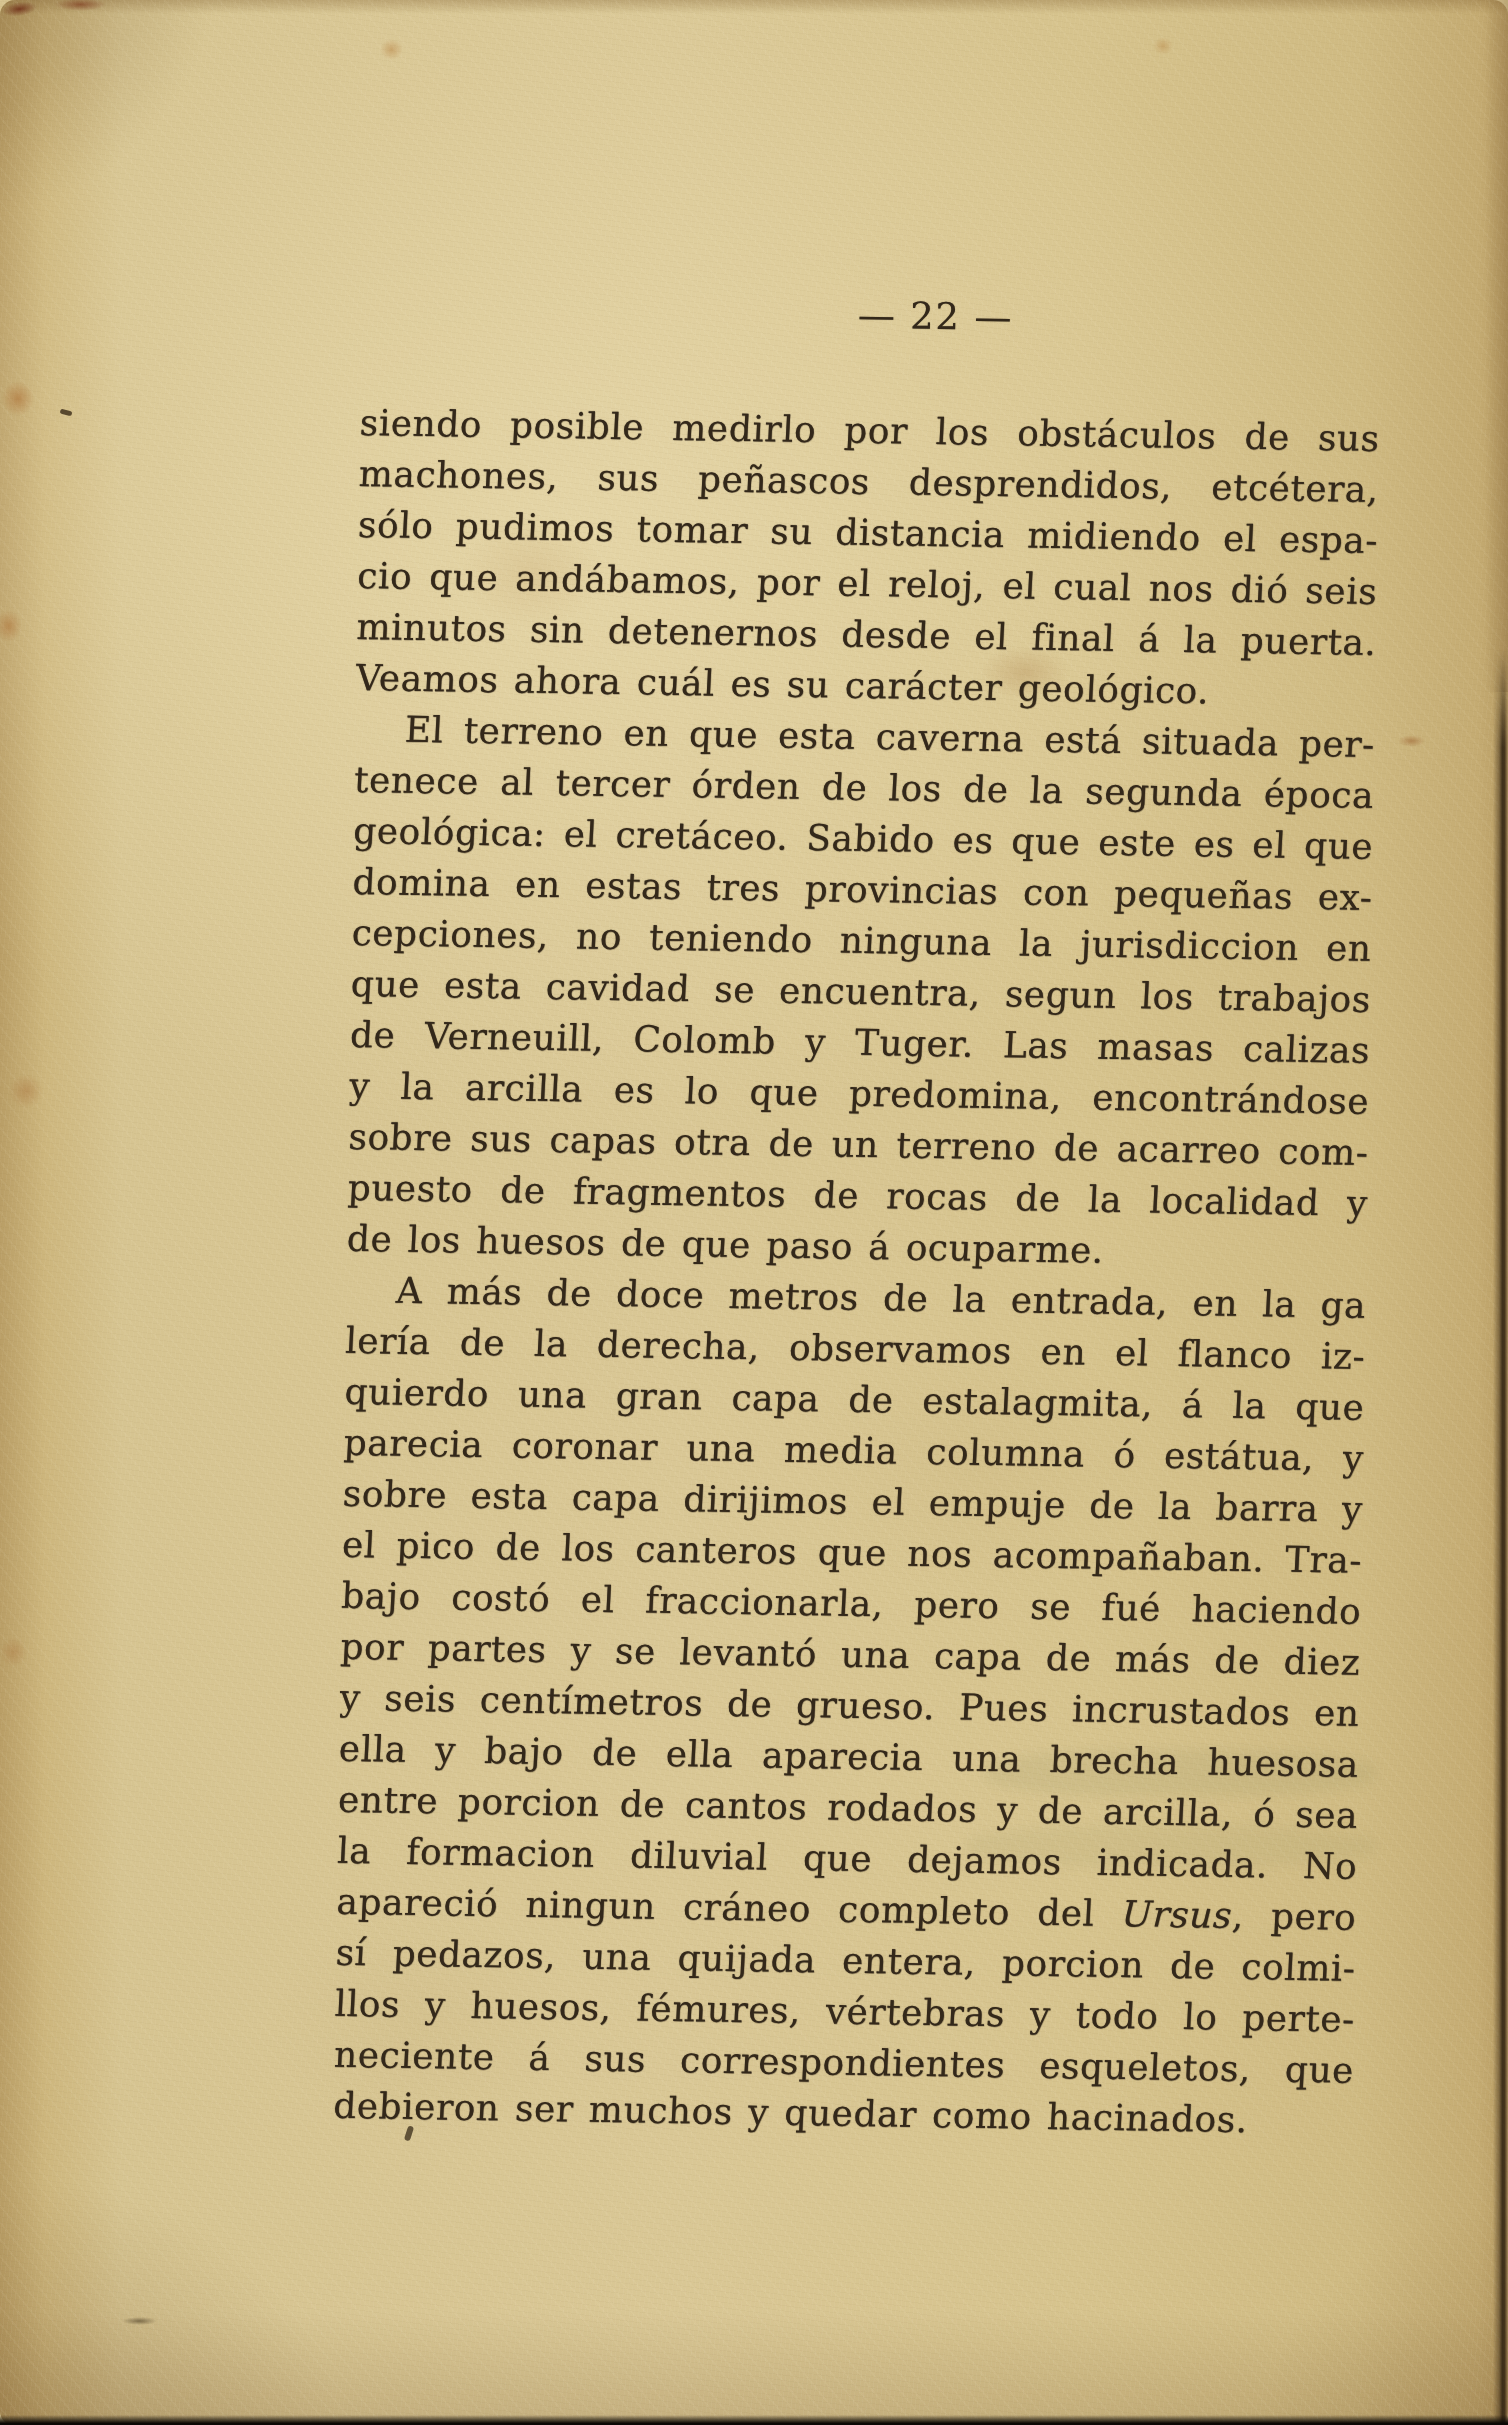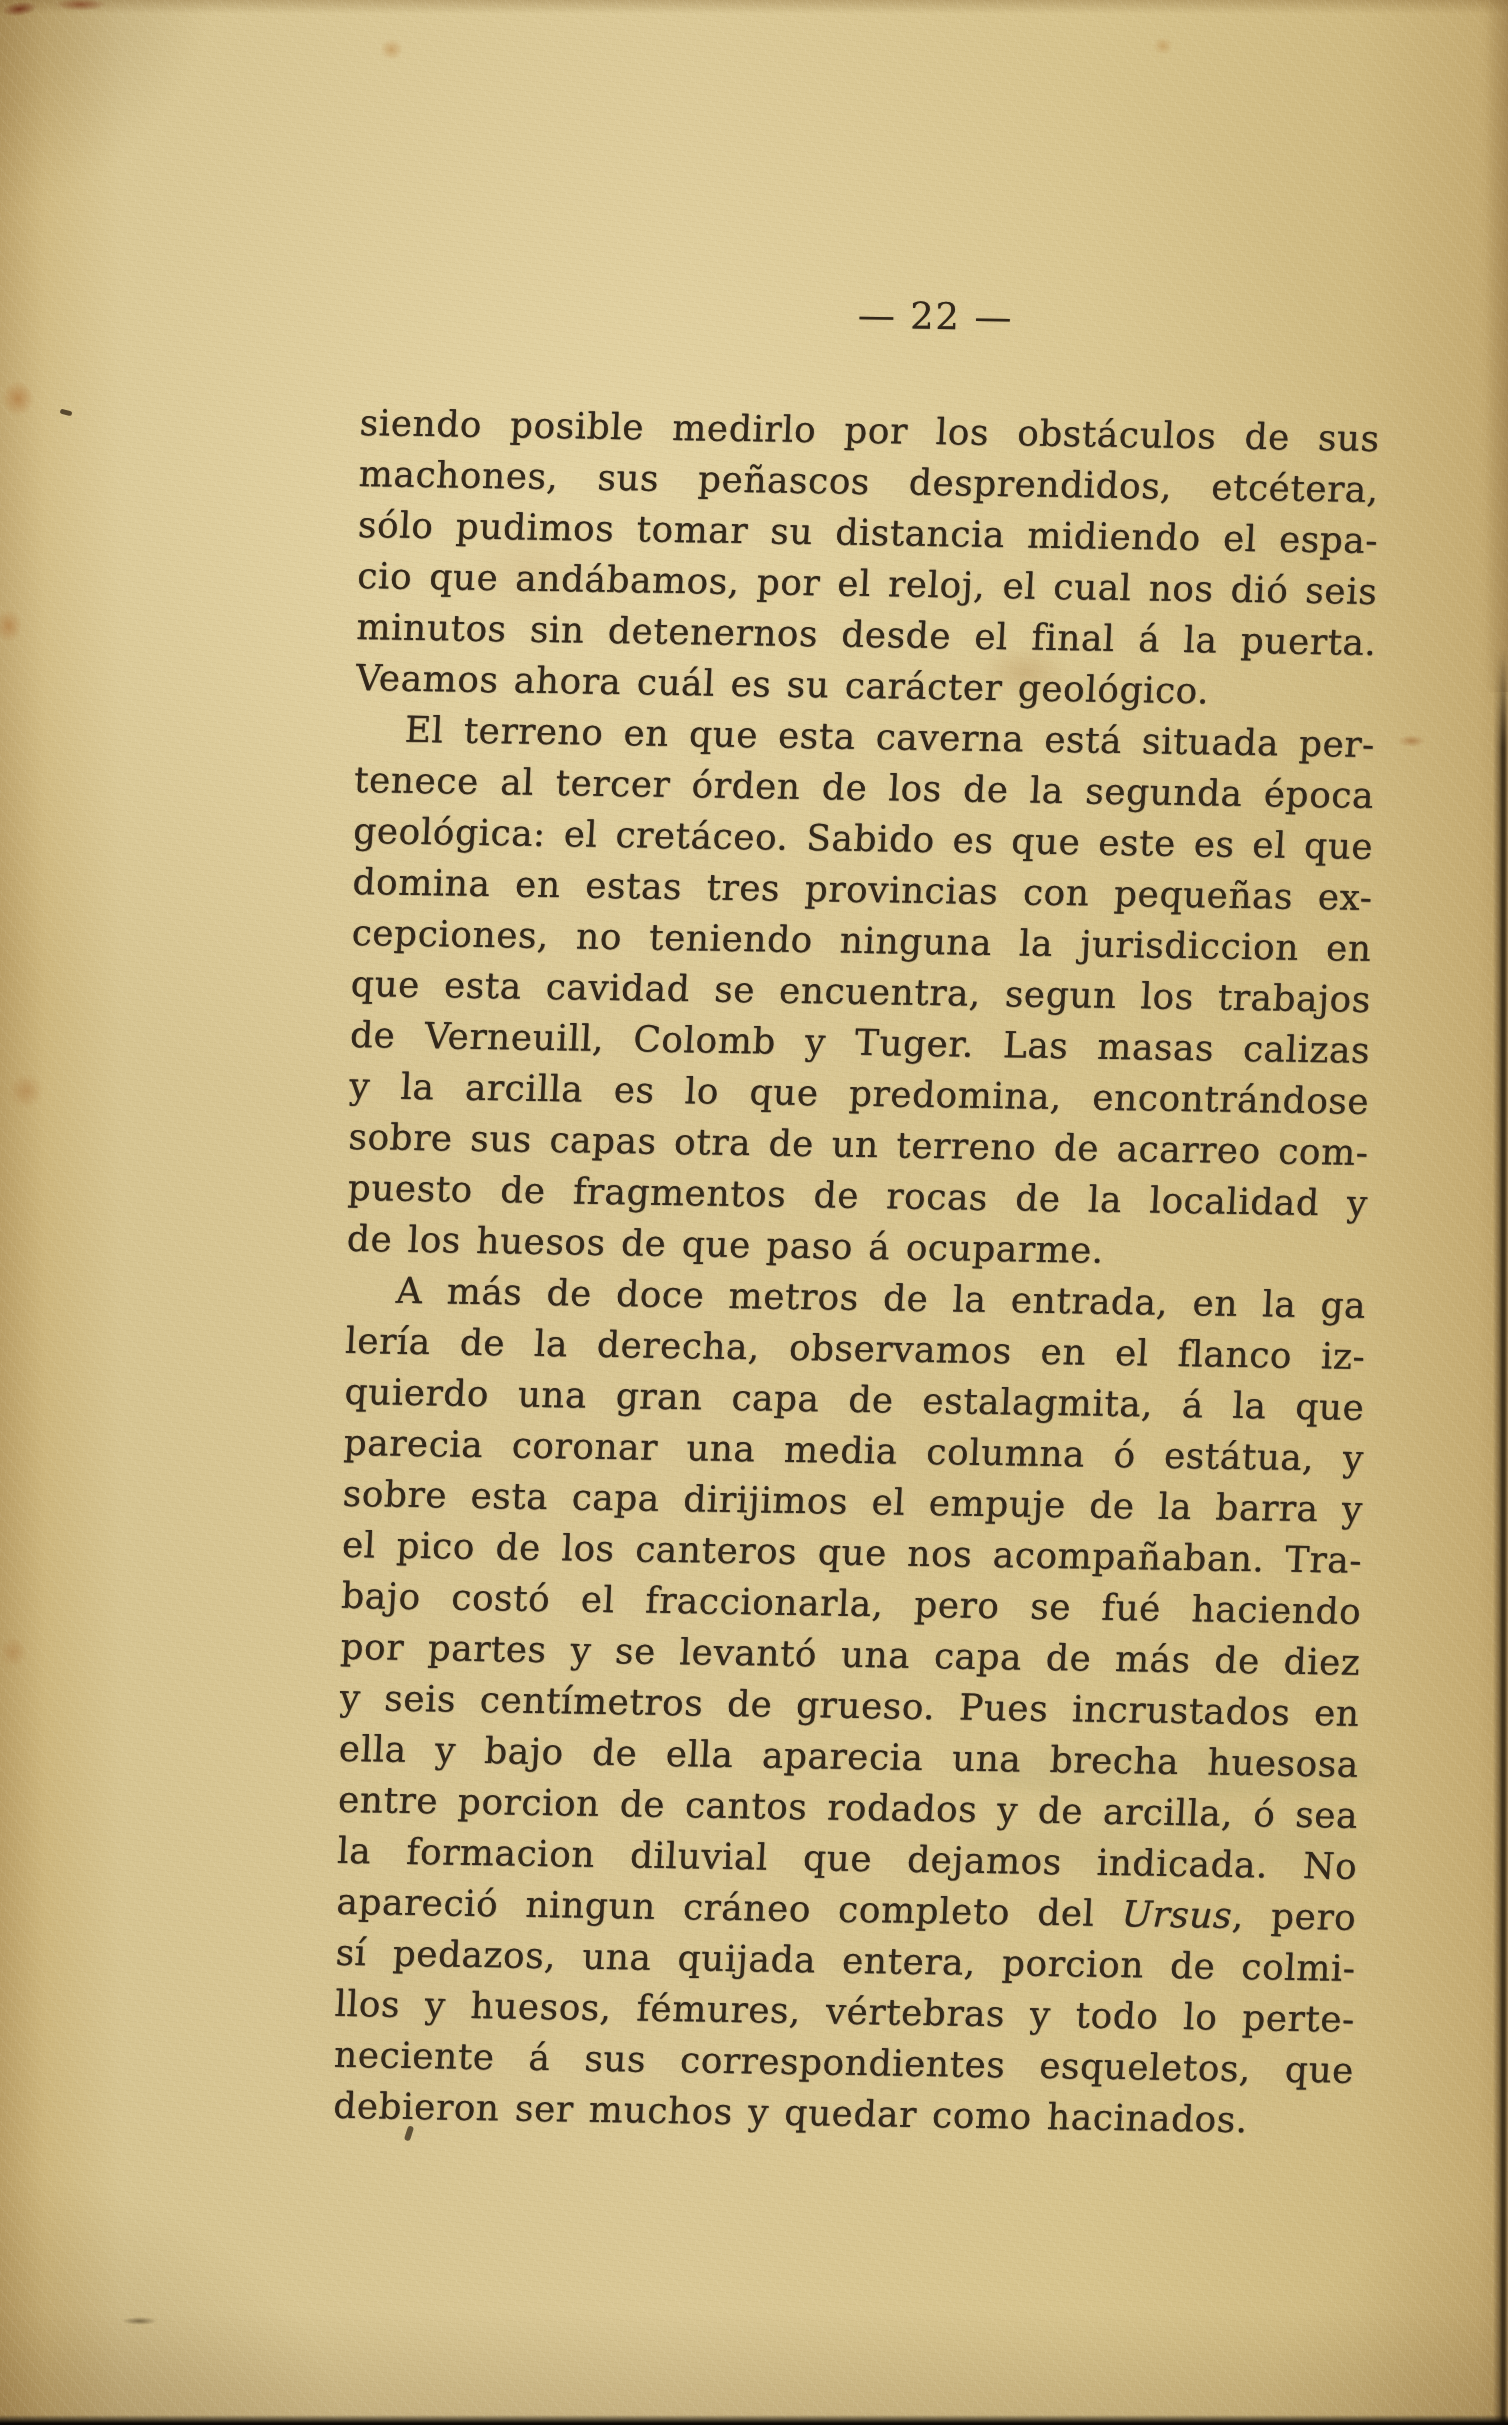--- a/index.html
+++ b/index.html
@@ -7,20 +7,21 @@
 
   .page{position:absolute;inset:0;
     background:
       linear-gradient(180deg, rgba(125,92,45,.32) 0, rgba(125,92,45,0) 14px),
       linear-gradient(0deg, rgba(120,88,45,.22) 0, rgba(120,88,45,0) 115px),
       radial-gradient(1109px 843px at 38% 22%, rgba(238,224,180,.55), rgba(238,224,180,0) 72%),
       radial-gradient(381px 381px at -3% -2%, rgba(118,88,44,.42), rgba(118,88,44,0) 70%),
       radial-gradient(479px 381px at 0% 101%, rgba(118,88,44,.30), rgba(118,88,44,0) 72%),
       radial-gradient(381px 346px at 101% 101%, rgba(118,88,44,.22), rgba(118,88,44,0) 70%),
       linear-gradient(90deg, #b99e66 0, #cdb67d 3%, #d6c491 8%, #d9c795 45%, #d6c38d 72%, #cfba82 90%, #c4ab72 98%, #b89c63 100%);
+    border-radius: 15px;
   }
 
   .grain{position:absolute;inset:0;pointer-events:none;
     background:
       repeating-linear-gradient(97deg,  rgba(255,250,235,.045) 0 0.9px, rgba(0,0,0,0) 0.9px 4.4px),
       repeating-linear-gradient(8deg,   rgba(110,85,40,.04)    0 0.9px, rgba(0,0,0,0) 0.9px 5.3px),
       repeating-linear-gradient(51deg,  rgba(255,244,214,.05)  0 1.8px, rgba(0,0,0,0) 1.8px 10.6px);
   }
 
   

